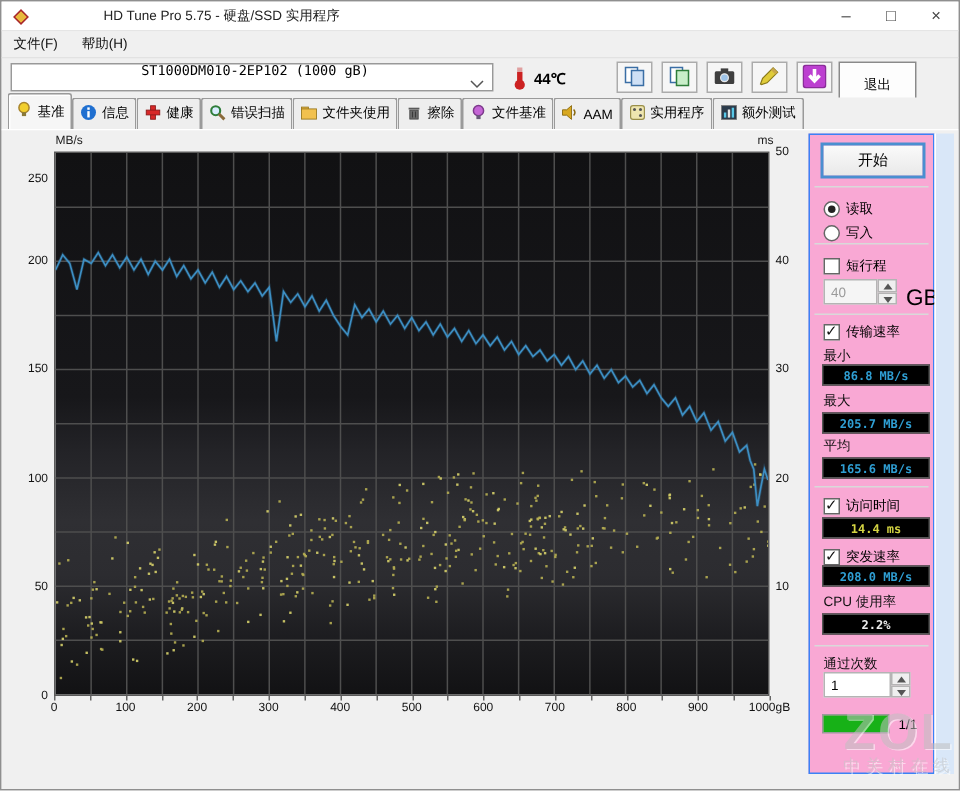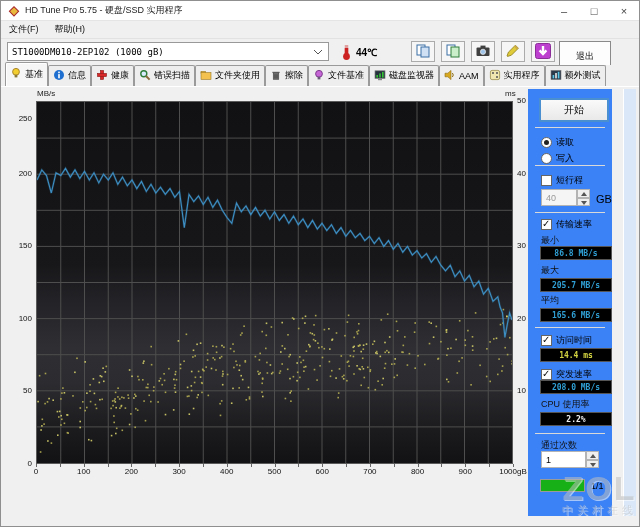--- a/index.html
+++ b/index.html
@@ -1,35 +1,35 @@
 <!DOCTYPE html>
 <html><head>
 <meta charset="utf-8">
 <style>
   html,body{margin:0;padding:0;background:#d8d8d8;}
   body{font-family:"Liberation Sans",sans-serif;}
   .win{position:relative;width:640px;height:527px;background:#f0f0f0;border:1px solid #8f8f8f;
        box-sizing:border-box;overflow:hidden;font-size:9px;color:#000;}
   
   .titlebar{position:absolute;left:0;top:0;width:100%;height:20px;background:#ffffff;
-            display:flex;align-items:center;border-bottom:1px solid #e5e5e5;box-sizing:border-box;}
+            display:flex;align-items:center;border-bottom:1px solid #e5e5e5;box-sizing:border-box;gap:44px;}
   .appicon{margin:0 5px 0 7px;display:flex;}
   .title{font-size:9px;color:#222;}
   .wbtns{margin-left:auto;display:flex;align-items:center;height:100%;}
   .wbtn{width:30px;height:100%;display:flex;align-items:center;justify-content:center;
         color:#444;font-size:11px;cursor:default;}
   
   .menubar{position:absolute;left:0;top:20px;width:100%;height:18px;background:#f0f0f0;
            display:flex;align-items:center;border-bottom:1px solid #e2e2e2;box-sizing:border-box;}
   .menu-item{padding:0 8px;color:#111;}
   
   .toolbar{position:absolute;left:0;top:38px;width:100%;height:26px;background:#f0f0f0;}
   .combo{position:absolute;left:6px;top:3px;width:322px;height:19px;background:#fff;
          border:1px solid #999;box-sizing:border-box;display:flex;align-items:center;
-         font-family:"DejaVu Sans Mono",monospace;font-size:9px;}
+         font-family:"DejaVu Sans Mono",monospace;font-size:9px;flex-direction:column;}
   .combo>span:first-child{padding-left:4px;}
   .combo-arrow{margin-left:auto;padding-right:5px;display:flex;}
   .thermo{position:absolute;left:340px;top:3px;}
   .temp{position:absolute;left:355px;top:6px;font-weight:bold;font-size:10px;}
   .tbtns{position:absolute;left:410px;top:2px;display:flex;gap:6px;}
   .tbtn{width:24px;height:21px;background:#f6f6f6;border:1px solid #ababab;
         display:flex;align-items:center;justify-content:center;box-sizing:border-box;}
   .exit{position:absolute;left:558px;top:2px;width:52px;height:30px;background:#fdfdfd;
         border:1px solid #8a8a8a;font-size:9px;font-family:"Liberation Sans",sans-serif;}
   
@@ -48,22 +48,22 @@
   .plot{position:absolute;left:35px;top:14px;width:477px;height:363px;box-sizing:border-box;
         border:1px solid #5a5a5a;
         background:linear-gradient(180deg,#111113 0%,#17171a 45%,#232327 55%,#2f2f33 68%,
                    #2c2c30 78%,#1c1c1f 90%,#121214 100%);}
   .ylab,.yrlab{position:absolute;font-size:8px;color:#111;}
   .ylab{width:24px;text-align:right;left:7px;}
   .yrlab{left:516px;width:22px;text-align:left;}
   .xlab{position:absolute;top:380px;font-size:8px;color:#111;text-align:center;}
   .xtick{position:absolute;top:377px;width:1px;height:3px;background:#666;}
   
-  .panel{position:absolute;left:527px;top:2px;width:84px;height:427px;background:#3b82f6;
-         border:4px solid #3b82f6;box-sizing:border-box;}
+  .panel{position:absolute;left:538px;top:2px;width:84px;height:427px;background:#f9a8d4;
+         border:1px solid #3b82f6;box-sizing:border-box;}
   .strip{position:absolute;left:622px;top:2px;width:12px;height:427px;border-left:1px solid #ffffff;}
   .sep{position:absolute;left:3px;right:3px;height:1px;background:#d9d9d9;}
   .s1{top:34px}.s2{top:72px}.s3{top:119px}.s4{top:234px}.s5{top:340px}
   .startbtn{position:absolute;left:7px;top:5px;width:70px;height:24px;
             background:linear-gradient(#fafafa,#e9e9e9);border:2px solid #4a8fd0;
             font-size:10px;font-family:"Liberation Sans",sans-serif;}
   .radio,.check{position:absolute;left:9px;display:flex;align-items:center;gap:4px;cursor:default;}
   .r-read{top:43px}.r-write{top:59px}
   .c-short{top:81px}.c-tr{top:125px}.c-at{top:241px}.c-burst{top:275px}
   .rb{width:11px;height:11px;border:1px solid #666;border-radius:50%;background:#fff;
@@ -78,21 +78,21 @@
   .spin-val{width:36px;height:17px;border:1px solid #b4b4b4;background:#fff;box-sizing:border-box;
             display:flex;align-items:center;padding-left:4px;font-size:9px;}
   .spin-pass .spin-val{width:45px;}
   .spin-val.dis{background:#f5f5f5;color:#9a9a9a;}
   .spin-arrows{display:flex;flex-direction:column;width:13px;height:17px;}
   .sp{flex:1;border:1px solid #b4b4b4;background:#efefef;box-sizing:border-box;position:relative;}
   .sp::after{content:"";position:absolute;left:3px;border-left:3px solid transparent;
              border-right:3px solid transparent;}
   .sp.up::after{top:2px;border-bottom:4px solid #555;}
   .sp.dn::after{top:2px;border-top:4px solid #555;}
-  .gb-unit{position:absolute;left:64px;top:100px;font-size:11px;}
+  .gb-unit{position:absolute;left:64px;top:100px;font-size:15px;}
   .plabel{position:absolute;left:9px;font-size:9px;color:#111;}
   .l-min{top:141px}.l-max{top:171px}.l-avg{top:201px}.l-cpu{top:305px}.l-pass{top:346px}
   .vbox{position:absolute;left:8px;width:72px;height:14px;background:#000;border:1px solid #555;
         box-sizing:border-box;display:flex;align-items:center;justify-content:center;
         font-family:"DejaVu Sans Mono",monospace;font-weight:bold;font-size:8px;text-align:right;}
   .v-min{top:153px}.v-max{top:185px}.v-avg{top:215px}.v-at{top:255px}.v-burst{top:287px}.v-cpu{top:319px}
   .vbox.blue{color:#2f9fd4}.vbox.yellow{color:#d4d442}.vbox.white{color:#ededed}
   .pbar{position:absolute;left:8px;top:386px;width:45px;height:13px;border:1px solid #9a9a9a;
         background:#fff;box-sizing:border-box;}
   .pfill{height:100%;}
@@ -227,30 +227,20 @@
             <line x1="7" y1="5.4" x2="7" y2="9.4" stroke="#3a3a3a" stroke-width="0.7"></line>
           </svg></span>
         <span>擦除</span>
       </div>
       <div class="tab">
         <span><svg width="12" height="12" viewBox="0 0 12 12">
             <circle cx="6" cy="4.8" r="3.4" fill="#c565d6" stroke="#7d3a8c"></circle>
             <rect x="4.6" y="7.8" width="2.8" height="2.6" fill="#6a5a7a"></rect>
           </svg></span>
         <span>文件基准</span>
-      </div>
-      <div class="tab">
-        <span><svg width="12" height="12" viewBox="0 0 12 12">
-            <rect x="1" y="1.8" width="10" height="7.6" fill="#26323e" stroke="#7a7a7a" stroke-width="0.7"></rect>
-            <rect x="2.4" y="6" width="1.6" height="2.6" fill="#35c235"></rect>
-            <rect x="5.2" y="4.4" width="1.6" height="4.2" fill="#35c235"></rect>
-            <rect x="8" y="3" width="1.6" height="5.6" fill="#35c235"></rect>
-            <rect x="4" y="10" width="4" height="1.2" fill="#888"></rect>
-          </svg></span>
-        <span>磁盘监视器</span>
       </div>
       <div class="tab">
         <span><svg width="12" height="12" viewBox="0 0 12 12">
             <polygon points="1,4.2 3.8,4.2 7,1.4 7,10.6 3.8,7.8 1,7.8" fill="#d8a820" stroke="#8a6a10" stroke-width="0.6"></polygon>
             <path d="M8.4 4 a3 3 0 0 1 0 4" fill="none" stroke="#8a6a10"></path>
           </svg></span>
         <span>AAM</span>
       </div>
       <div class="tab">
         <span><svg width="12" height="12" viewBox="0 0 12 12">

